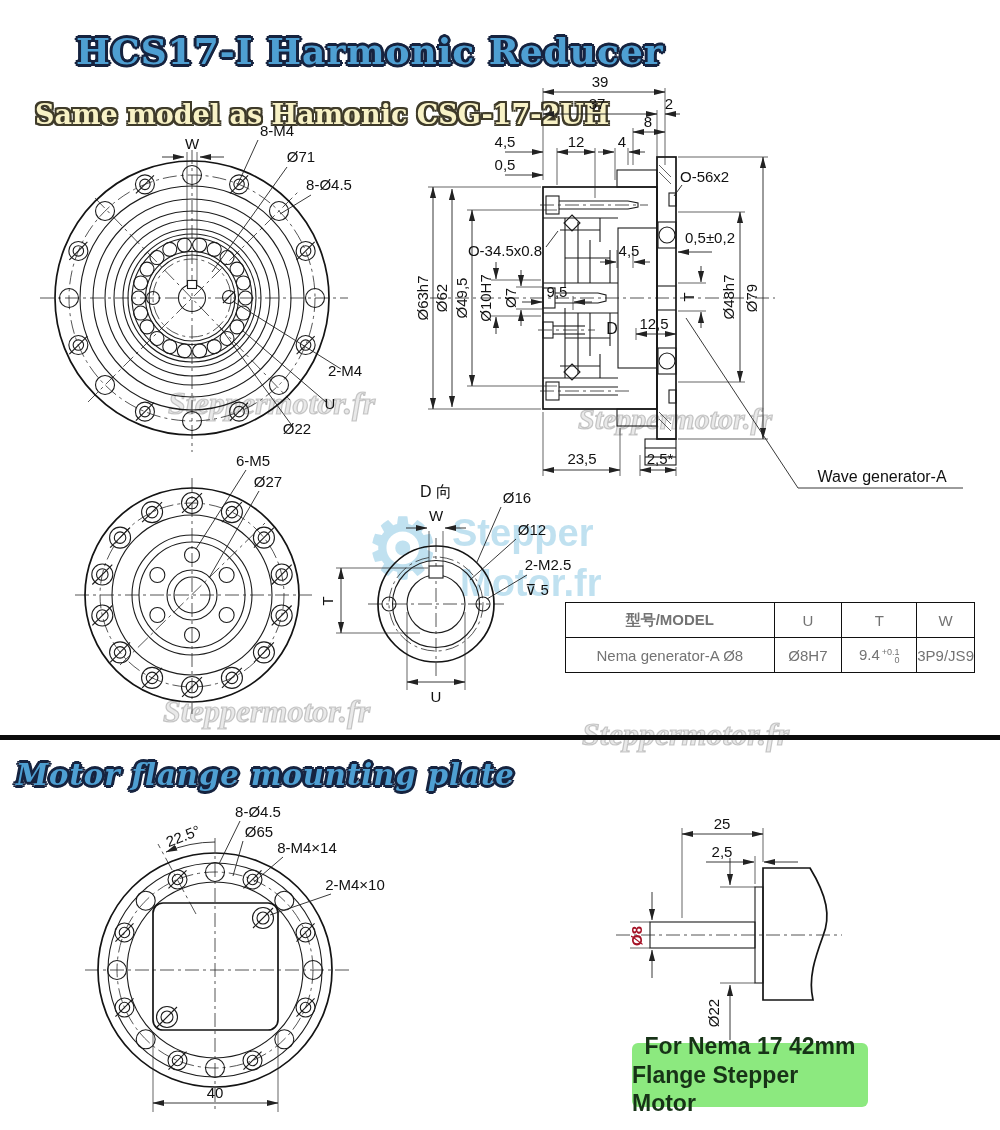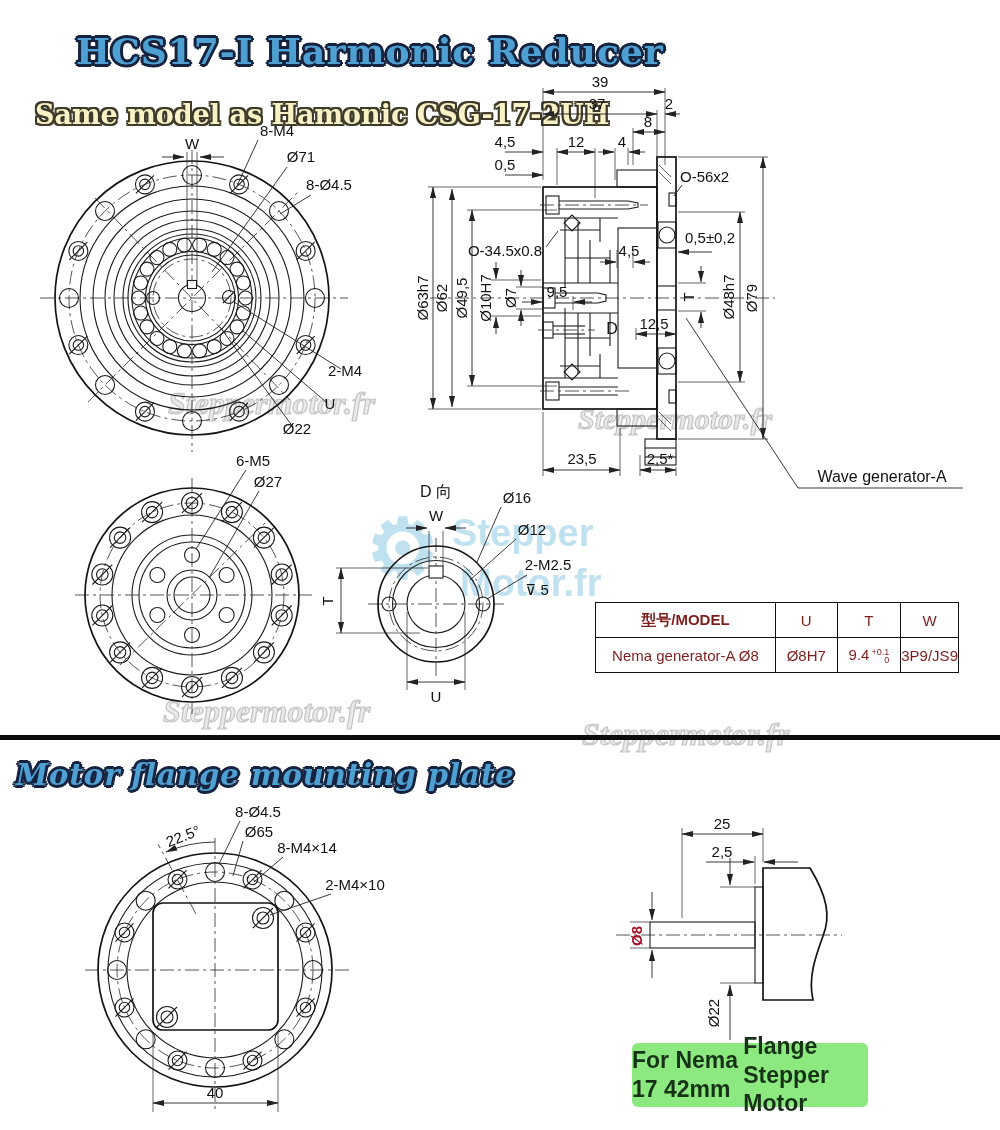--- a/index.html
+++ b/index.html
@@ -26,29 +26,29 @@
   svg{position:absolute;left:0;}
   .o1{stroke:#1c1c1c;stroke-width:1.1;fill:none;}
   .o2{stroke:#141414;stroke-width:1.7;fill:none;}
   .cl{stroke:#2a2a2a;stroke-width:0.8;fill:none;stroke-dasharray:14 4 3 4;}
   .dim{stroke:#222;stroke-width:0.9;fill:none;}
   .ext{stroke:#222;stroke-width:0.7;fill:none;}
   text.dt{font:15px "Liberation Sans",sans-serif;fill:#111;}
   text.dtb{font:16px "Liberation Sans",sans-serif;fill:#111;}
   text.red{fill:#a51226;font-weight:bold;}
   
-  .spec-table{position:absolute;left:595px;top:602px;width:364px;border-collapse:collapse;
-    font:15px "Liberation Sans",sans-serif;color:#7f1d1d;background:#fff;}
+  .spec-table{position:absolute;left:565px;top:602px;width:410px;border-collapse:collapse;
+    font:15px "Liberation Sans",sans-serif;color:#737373;background:#fff;}
   .spec-table td{border:1.6px solid #111;text-align:center;height:34px;padding:0;}
   .tolwrap{display:inline-block;vertical-align:middle;line-height:0.9;font-size:9px;text-align:right;margin-left:2px;}
   
   .divider{position:absolute;left:0;top:735px;width:1000px;height:5px;background:#0c0c0c;}
   
   .badge{position:absolute;left:632px;top:1043px;width:236px;height:64px;background:#8ce97f;
-    border-radius:6px;display:flex;flex-direction:row;justify-content:center;align-items:center;
+    border-radius:6px;display:flex;flex-direction:column;justify-content:center;align-items:center;
     font-family:"Liberation Sans",sans-serif;font-weight:bold;font-size:23px;color:#173317;line-height:1.25;}
 </style>
 </head>
 <body>
 
 <div id="canvas">
 
   <div class="big-title" style="left:35px;top:30px;font-size:36px;margin-left:41px;">HCS17-I Harmonic Reducer</div>
   <div class="sub-title" style="left:35px;top:99px;font-size:27px;">Same model as Hamonic CSG-17-2UH</div>
 

